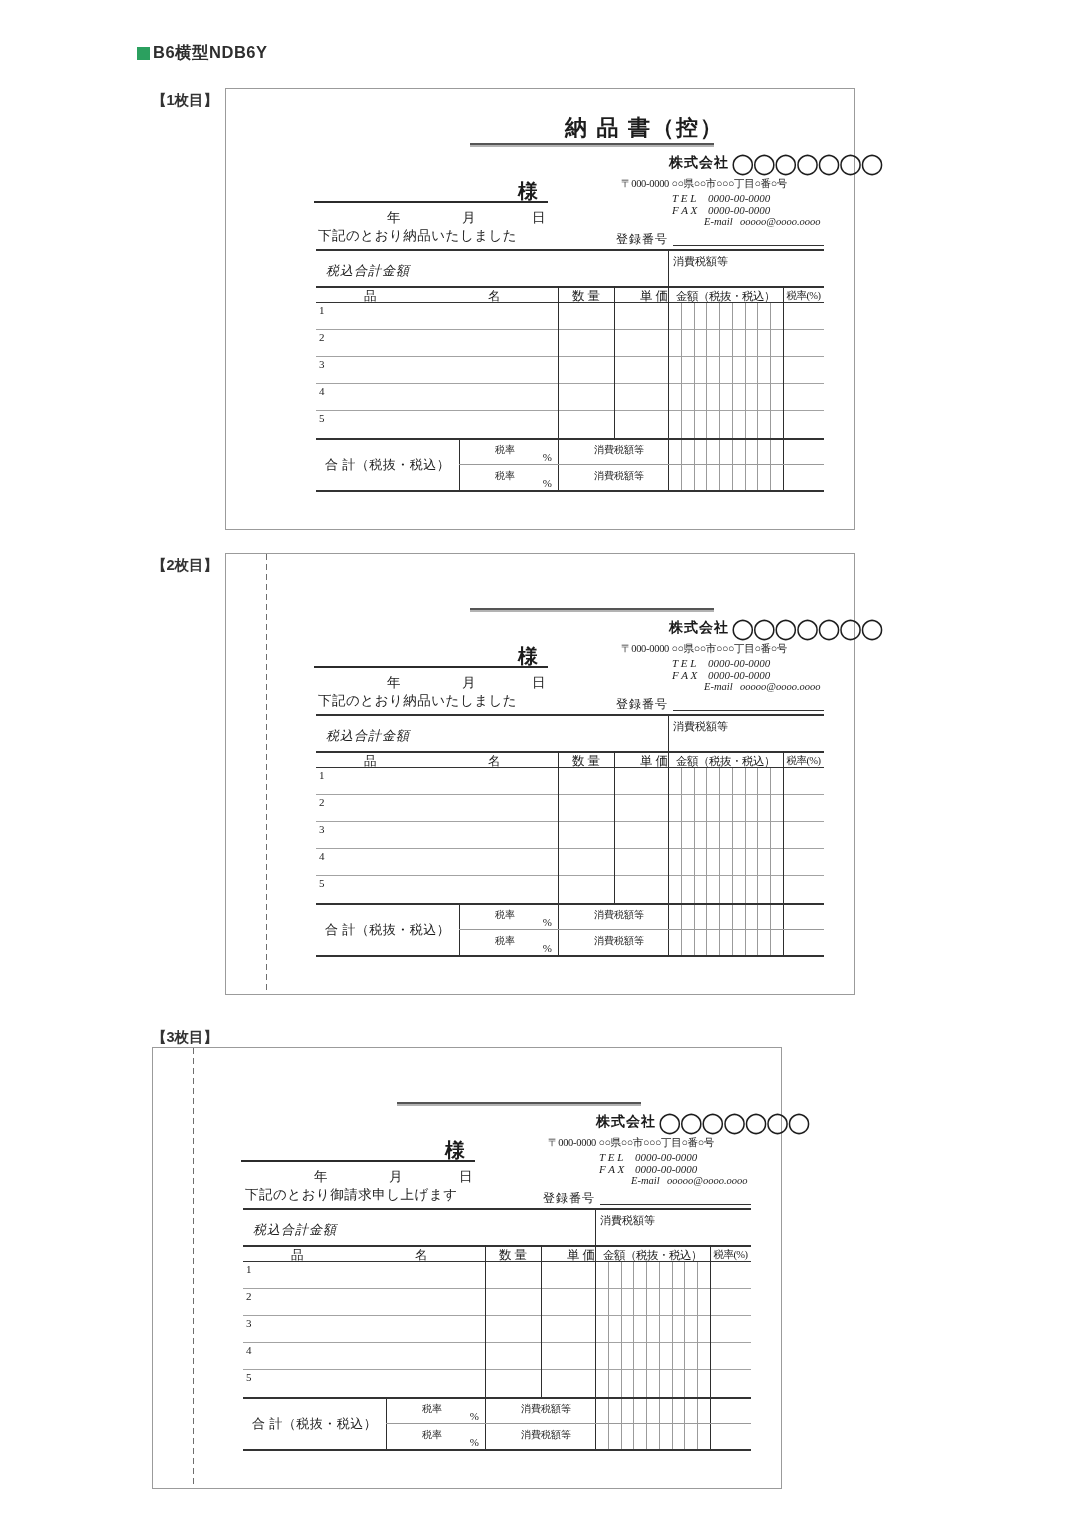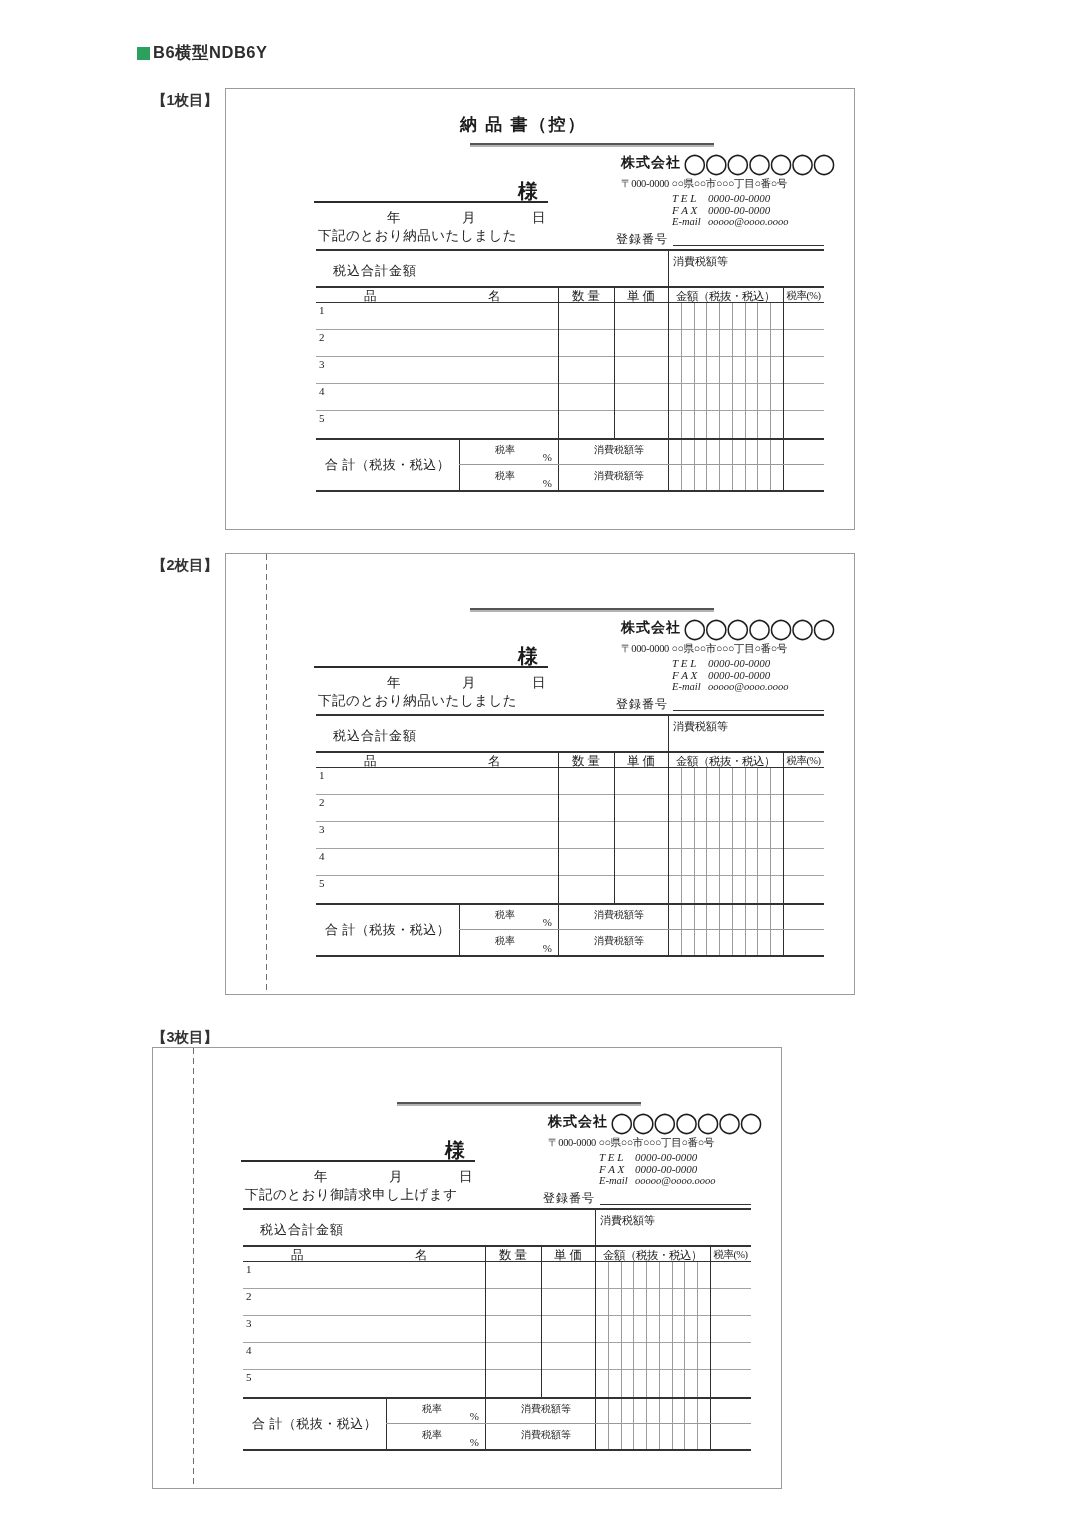--- a/index.html
+++ b/index.html
@@ -15,61 +15,61 @@
 
   
   .sheet { position:absolute; left:152px; display:flex; align-items:flex-start; }
   .sheet-label { width:73px; padding-top:3px; font-family:"Liberation Sans","DejaVu Sans",sans-serif;
                  font-weight:bold; font-size:14.5px; color:#333; white-space:nowrap; }
   .form-box { position:relative; width:630px; height:442px; border:1px solid #9b9b9b; background:#fff; }
 
   .perforation { position:absolute; left:40px; top:0; bottom:0; width:1px;
                  background:repeating-linear-gradient(to bottom,#6e6e6e 0 6px,transparent 6px 10px); }
 
-  .form-title { position:absolute; left:234px; top:24px; width:264px; text-align:left;
-                font-size:17px; font-weight:bold; letter-spacing:2px; white-space:nowrap; }
+  .form-title { position:absolute; left:234px; top:24px; width:264px; text-align:right;
+                font-size:22px; font-weight:bold; letter-spacing:2px; white-space:nowrap; }
   .title-rule { position:absolute; left:244px; top:54px; width:244px; height:2px;
                 border-top:2px solid #555; border-bottom:2px solid #b3b3b3; }
 
   
   .company { position:absolute; left:395px; top:63px; width:210px; }
-  .c-line1 { display:flex; align-items:center; height:22px; }
+  .c-line1 { display:flex; align-items:center; height:22px;margin-left:48px; }
   .c-prefix { font-size:14px; font-weight:bold; letter-spacing:1px; white-space:nowrap; }
   .c-circles { font-family:"DejaVu Serif","DejaVu Sans",serif; font-size:27px; line-height:20px;
                letter-spacing:-2px; margin-left:2px; }
   .c-line2 { font-size:10.5px; white-space:nowrap; margin-top:3px; letter-spacing:-.3px; }
   .c-contact { margin-left:51px; margin-top:2px; }
   .c-row { font-size:11px; line-height:11.5px; white-space:pre;font-style:italic; }
   .c-row .c-lab { display:inline-block; min-width:36px; }
-  .c-mail { font-size:10.5px; }
+  .c-mail { font-size:10.5px;margin-left:32px; }
 
   
   .customer { position:absolute; left:88px; top:90px; width:234px; height:24px;
               border-bottom:2px solid #2b2b2b; text-align:right; }
   .sama { font-size:20px; line-height:24px; padding-right:10px; font-weight:bold; }
   .daterow { position:absolute; left:88px; top:120px; width:234px; height:16px; font-size:13.5px; }
   .d-y { position:absolute; left:73px; } .d-m { position:absolute; left:148px; } .d-d { position:absolute; left:218px; }
   .statement { position:absolute; left:92px; top:138px; font-size:13.5px; letter-spacing:.5px; white-space:nowrap; }
   .reg-label { position:absolute; left:390px; top:142px; font-size:12px; letter-spacing:1px; }
   .reg-line { position:absolute; left:447px; top:139px; width:151px; height:18px; border-bottom:1px solid #333; }
 
   
   .band { position:absolute; left:90px; top:160px; width:508px; height:37px; border-top:2px solid #333; }
-  .band-total { position:absolute; left:17px; bottom:6px; font-size:13px; letter-spacing:1px; }
+  .band-total { position:absolute; left:10px; bottom:6px; font-size:13px; letter-spacing:1px;font-style:italic; }
   .band-div { position:absolute; left:352px; top:0; height:100%; width:1px; background:#2e2e2e; }
   .band-tax { position:absolute; left:357px; top:3px; font-size:11px; }
 
   
   .table { position:absolute; left:90px; top:197px; width:508px; height:206px; }
   .thead { position:absolute; left:0; top:0; width:508px; height:17px;
            border-top:2px solid #333; border-bottom:1px solid #333; font-size:12.5px; }
   .thead span { position:absolute; top:1px; line-height:14px; white-space:nowrap; }
   .h-item-l { left:48px; } .h-item-r { left:172px; }
   .h-qty { left:242px; width:56px; text-align:center; }
-  .h-unit { left:298px; width:54px; text-align:center; }
+  .h-unit { left:298px; width:54px; text-align:right; }
   .h-amt { left:352px; width:115px; text-align:center; font-size:11.5px; letter-spacing:-.5px; }
   .h-rate { left:467px; width:41px; text-align:center; font-size:10.5px; letter-spacing:-.5px; }
   .tbody { position:absolute; left:0; top:17px; width:508px; height:135px; }
   .irow { height:27px; border-bottom:1px solid #a3a3a3; position:relative; }
   .irow:last-child { border-bottom:none; }
   .rownum { position:absolute; left:3px; top:1px; font-size:11px; }
   .lines { position:absolute; left:0; top:0; width:508px; height:206px; }
   .vline { position:absolute; width:1px; }
 
   

